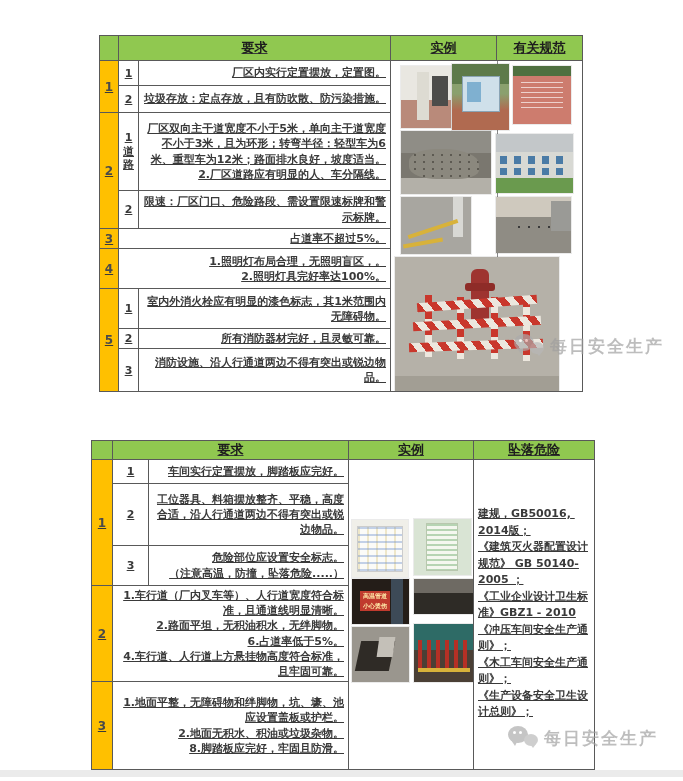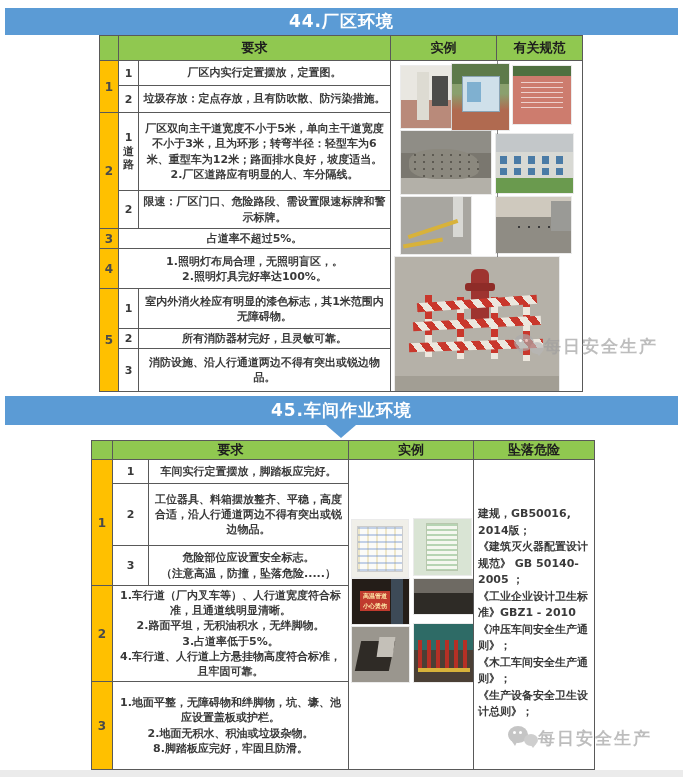--- a/index.html
+++ b/index.html
@@ -10,30 +10,30 @@
   .banner{position:absolute;left:5px;width:673px;background:#5B9BD5;color:#fff;
           font-size:17px;font-weight:bold;text-align:center;letter-spacing:1px;
           display:flex;align-items:center;justify-content:center;}
   #banner44{top:8px;height:27px;}
   #banner45{top:396px;height:29px;}
   #banner45 .tri{position:absolute;left:calc(50% - 16px);top:29px;width:0;height:0;
           border-left:15px solid transparent;border-right:15px solid transparent;
           border-top:13px solid #5B9BD5;}
 
   
-  table{border-collapse:collapse;table-layout:fixed;position:absolute;}
+  table{border-collapse:collapse;table-layout:fixed;position:absolute;text-decoration:underline;}
   #t44{left:99px;top:35px;width:483px;}
   #t45{left:91px;top:440px;width:503px;}
   td{border:1px solid #595959;padding:0;vertical-align:middle;overflow:hidden;}
   .green{background:#90C850;}
   .hdr{font-size:13px;font-weight:bold;text-align:center;color:#1d1d1d;}
   .num{background:#FFC000;font-size:12px;font-weight:bold;text-align:center;color:#4a4a4a;}
   .sub{font-size:11px;font-weight:bold;text-align:center;color:#3a3a3a;background:#fff;}
   .subpre{white-space:pre-line;line-height:1.25;}
-  .req{font-size:11px;font-weight:bold;text-align:center;color:#3a3a3a;background:#fff;
+  .req{font-size:11px;font-weight:bold;text-align:right;color:#3a3a3a;background:#fff;
        padding:2px 4px;line-height:1.38;white-space:pre-wrap;vertical-align:middle;}
   .photocell{background:#fff;position:relative;vertical-align:top;}
   .stdcell{background:#fff;font-size:11px;font-weight:bold;color:#3a3a3a;vertical-align:top;
            padding:46px 3px 0 4px;line-height:1.5;white-space:pre-wrap;}
 
   
   .ph{position:absolute;box-shadow:0 0 0 1px rgba(0,0,0,0.08);}
   .vline44{position:absolute;left:106px;top:0;bottom:0;width:1px;background:#8a8a8a;}
 
   .p441{left:10px;top:5px;width:50px;height:62px;
@@ -109,44 +109,41 @@
         transform:skewX(-12deg);}
   .p455 .plate{position:absolute;left:26px;top:10px;width:16px;height:20px;background:#c4c0b8;
         transform:skewX(-8deg);}
   .p456{left:65px;top:164px;width:60px;height:58px;
         background:linear-gradient(180deg,#2e6b66 0 45%,#4a3f35 45% 100%);}
   .p456 .bars{position:absolute;left:4px;top:16px;width:52px;height:30px;
         background:repeating-linear-gradient(90deg,#b53025 0 4px,transparent 4px 9px);}
   .p456 .ybar{position:absolute;left:4px;bottom:10px;width:52px;height:4px;background:#d8b23a;}
 
   
-  .wm{position:absolute;display:flex;align-items:center;opacity:.68;justify-content:flex-end;}
+  .wm{position:absolute;display:flex;align-items:center;gap:6px;opacity:.68;justify-content:flex-end;}
   .wm .icon{position:relative;width:30px;height:25px;}
   .wm .b1{position:absolute;left:0;top:0;width:20px;height:17px;background:#ababab;
         border-radius:50% 50% 48% 48%;}
   .wm .b1:after{content:"";position:absolute;left:3px;bottom:-3px;width:0;height:0;
         border-left:4px solid transparent;border-right:3px solid transparent;border-top:6px solid #ababab;}
   .wm .b1 .e{position:absolute;top:5px;width:3px;height:3px;border-radius:50%;background:#fff;}
   .e1{left:5px;} .e2{left:11px;}
   .wm .b2{position:absolute;right:0;top:8px;width:14px;height:12px;background:#b8b8b8;
         border-radius:50%;}
   .wm .b2:after{content:"";position:absolute;right:2px;bottom:-2px;width:0;height:0;
         border-left:3px solid transparent;border-right:3px solid transparent;border-top:4px solid #b8b8b8;}
   .wm .txt{font-size:17px;font-weight:bold;color:#9f9f9f;letter-spacing:2px;white-space:nowrap;}
 
   #bottomstrip{position:absolute;left:0;top:770px;width:683px;height:7px;background:#ebebeb;}
 </style>
 </head>
 <body>
 
 <div id="page">
 
-  <div class="banner" id="banner44">
-    <span>44.厂区环境</span>
-  </div>
 
   <table id="t44">
     <colgroup>
         <col style="width:19px">
         <col style="width:20px">
         <col style="width:252px">
         <col style="width:106px">
         <col style="width:86px">
       </colgroup>
     <tbody>
@@ -248,24 +245,20 @@
     <div class="icon">
       <div class="b1">
           <div class="e e1"></div>
           <div class="e e2"></div>
         </div>
       <div class="b2"></div>
     </div>
     <div class="txt">每日安全生产</div>
   </div>
 
-  <div class="banner" id="banner45">
-    <span>45.车间作业环境</span>
-    <div class="tri"></div>
-  </div>
 
   <table id="t45">
     <colgroup>
         <col style="width:21px">
         <col style="width:36px">
         <col style="width:200px">
         <col style="width:125px">
         <col style="width:121px">
       </colgroup>
     <tbody>
@@ -314,21 +307,21 @@
     </tr>
     <tr style="height:40px">
       <td class="sub">3</td>
       <td class="req">危险部位应设置安全标志。
 （注意高温，防撞，坠落危险.....）</td>
     </tr>
     <tr style="height:96px">
       <td class="num">2</td>
       <td class="req" colspan="2">1.车行道（厂内叉车等）、人行道宽度符合标准，且通道线明显清晰。
 2.路面平坦，无积油积水，无绊脚物。
-3.占道率低于5%。
+6.占道率低于5%。
 4.车行道、人行道上方悬挂物高度符合标准，且牢固可靠。</td>
     </tr>
     <tr style="height:88px">
       <td class="num">3</td>
       <td class="req" colspan="2">1.地面平整，无障碍物和绊脚物，坑、壕、池应设置盖板或护栏。
 2.地面无积水、积油或垃圾杂物。
 8.脚踏板应完好，牢固且防滑。</td>
     </tr>
   </tbody>
     </table>

